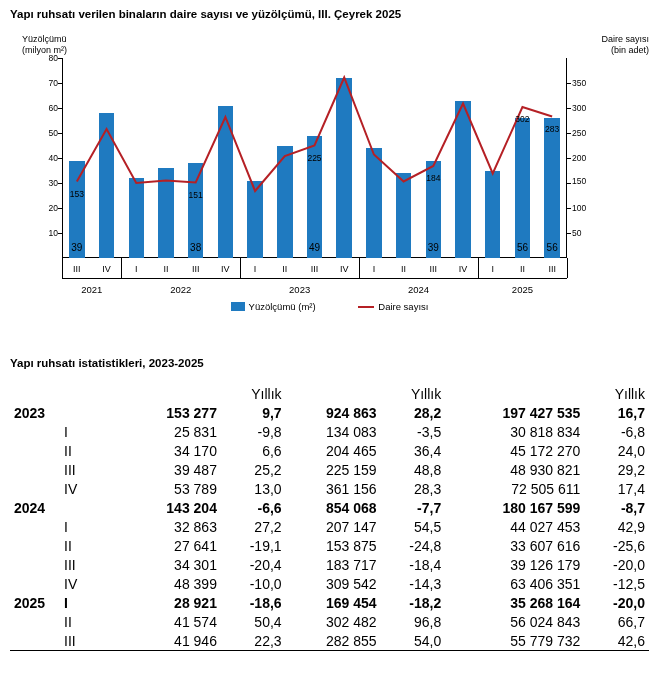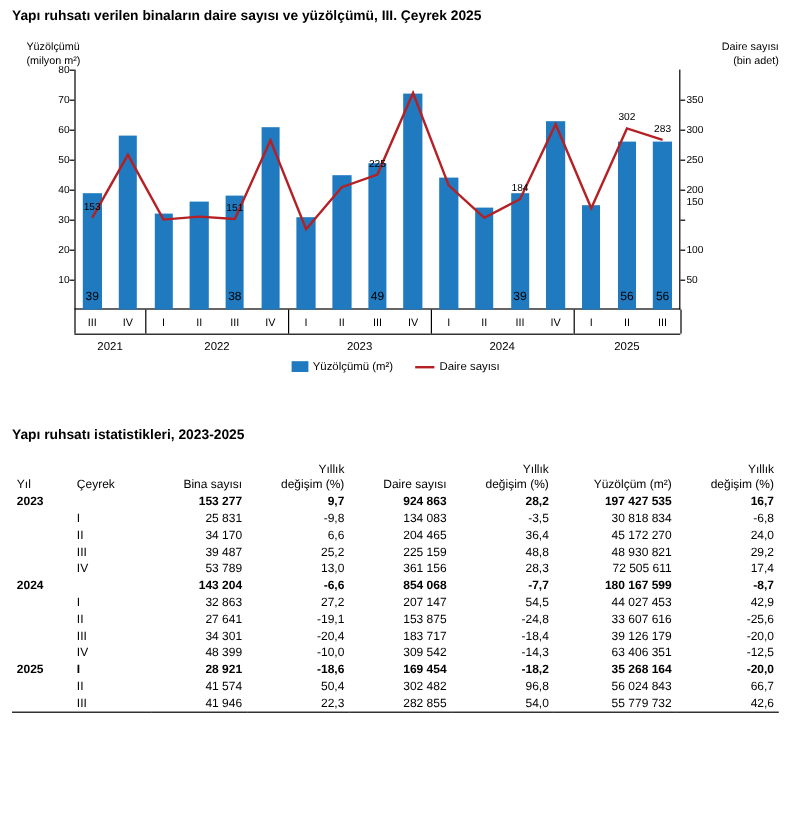--- a/index.html
+++ b/index.html
@@ -42,50 +42,51 @@
   .bar{
     position:absolute;bottom:0;background:#1f7ac0;
   }
   .bar-value{
     position:absolute;font-size:10px;color:#000;text-align:center;
     transform:translateX(-50%);
   }
   .line-value{
     position:absolute;font-size:8.5px;color:#000;text-align:right;
     transform:translateX(-50%);
+    margin-top:22px;
   }
   .quarter-label{
     position:absolute;font-size:9px;text-align:center;transform:translateX(-50%);
   }
   .year-label{
     position:absolute;font-size:9.5px;text-align:center;transform:translateX(-50%);
   }
   .year-sep{
     position:absolute;width:1px;background:#000;
   }
   .axis-base{
     position:absolute;height:1px;background:#000;
   }
   .legend{
     position:absolute;left:0;width:659px;top:300px;text-align:center;font-size:9.5px;
   }
-  .legend-item{display:inline-block;margin:0 8px;vertical-align:middle;}
+  .legend-item{display:inline-block;margin:0 20px;vertical-align:middle;}
   .legend-swatch{
     display:inline-block;width:14px;height:9px;background:#1f7ac0;vertical-align:middle;margin-right:4px;
   }
   .legend-line{
     display:inline-block;width:16px;height:2px;background:#b52025;vertical-align:middle;margin-right:4px;
   }
   .legend-txt{vertical-align:middle;}
   .table-title{
     position:absolute;left:10px;top:357px;font-size:11.5px;font-weight:bold;
   }
   table.stats{
     position:absolute;left:10px;top:385px;width:639px;
-    border-collapse:collapse;font-size:10px;
+    border-collapse:collapse;font-size:14px;
   }
   table.stats th{
     font-weight:normal;padding:1px 4px;vertical-align:bottom;
   }
   table.stats td{
     padding:1.5px 4px;
   }
   .th-sub{font-weight:normal;}
   .col-yil{width:42px;text-align:left;}
   .col-ceyrek{width:58px;text-align:left;}
@@ -121,21 +122,21 @@
         <div class="tick-left" style="top: 25px;">70</div>
         <div class="tick-mark" style="left: -4px; top: 25px;"></div>
         <div class="tick-left" style="top: 0px;">80</div>
         <div class="tick-mark" style="left: -4px; top: 0px;"></div>
       </div>
     <div id="ticks-right">
         <div class="tick-right" style="top: 175px;">50</div>
         <div class="tick-mark" style="left: 505px; top: 175px;"></div>
         <div class="tick-right" style="top: 150px;">100</div>
         <div class="tick-mark" style="left: 505px; top: 150px;"></div>
-        <div class="tick-right" style="top: 110px;">150</div>
+        <div class="tick-right" style="top: 123px;">150</div>
         <div class="tick-mark" style="left: 505px; top: 125px;"></div>
         <div class="tick-right" style="top: 100px;">200</div>
         <div class="tick-mark" style="left: 505px; top: 100px;"></div>
         <div class="tick-right" style="top: 75px;">250</div>
         <div class="tick-mark" style="left: 505px; top: 75px;"></div>
         <div class="tick-right" style="top: 50px;">300</div>
         <div class="tick-mark" style="left: 505px; top: 50px;"></div>
         <div class="tick-right" style="top: 25px;">350</div>
         <div class="tick-mark" style="left: 505px; top: 25px;"></div>
       </div>
@@ -234,30 +235,20 @@
     <tr>
       <th class="col-yil"></th>
       <th class="col-ceyrek"></th>
       <th class="num"></th>
       <th class="num th-sub">Yıllık</th>
       <th class="num"></th>
       <th class="num th-sub">Yıllık</th>
       <th class="num"></th>
       <th class="num th-sub">Yıllık</th>
     </tr>
-    <tr class="rule-bottom">
-      <th class="col-yil">Yıl</th>
-      <th class="col-ceyrek">Çeyrek</th>
-      <th class="num">Bina sayısı</th>
-      <th class="num">değişim (%)</th>
-      <th class="num">Daire sayısı</th>
-      <th class="num">değişim (%)</th>
-      <th class="num">Yüzölçüm (m²)</th>
-      <th class="num">değişim (%)</th>
-    </tr>
   </thead>
   <tbody id="table-body">
       <tr class="year-row">
         <td class="col-yil">2023</td>
         <td class="col-ceyrek indent"></td>
         <td class="num">153 277</td>
         <td class="num">9,7</td>
         <td class="num">924 863</td>
         <td class="num">28,2</td>
         <td class="num">197 427 535</td>

